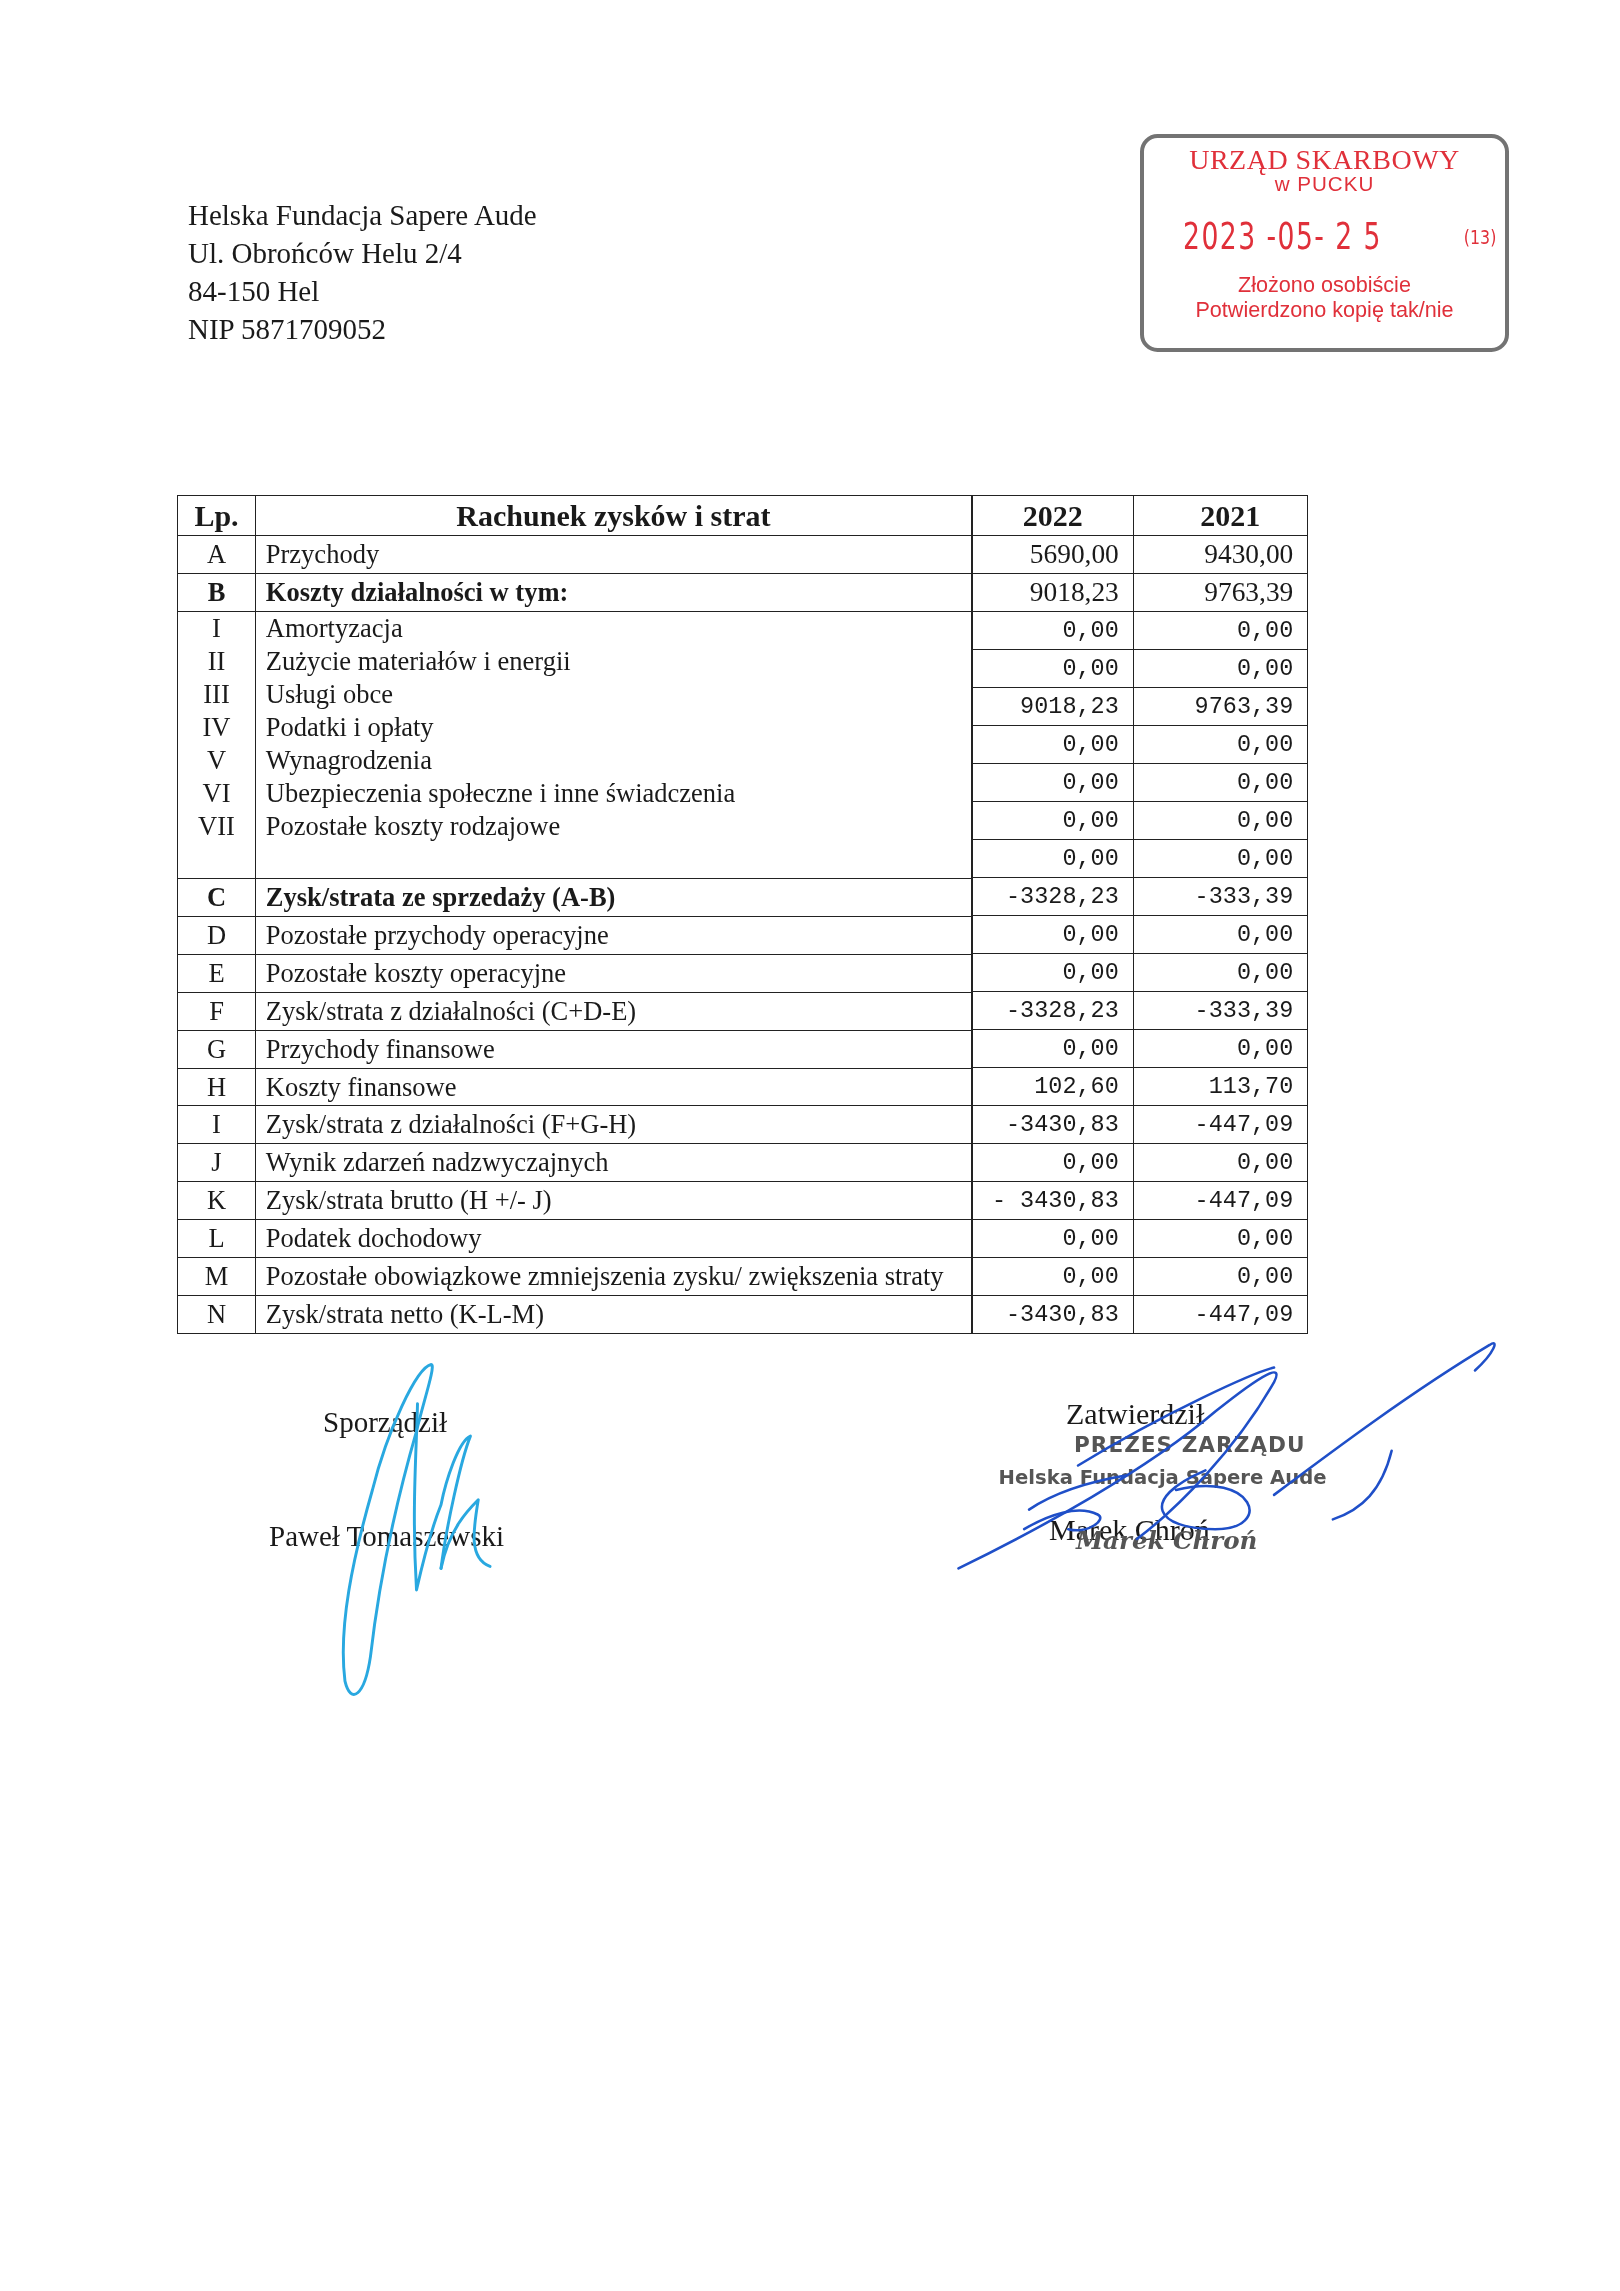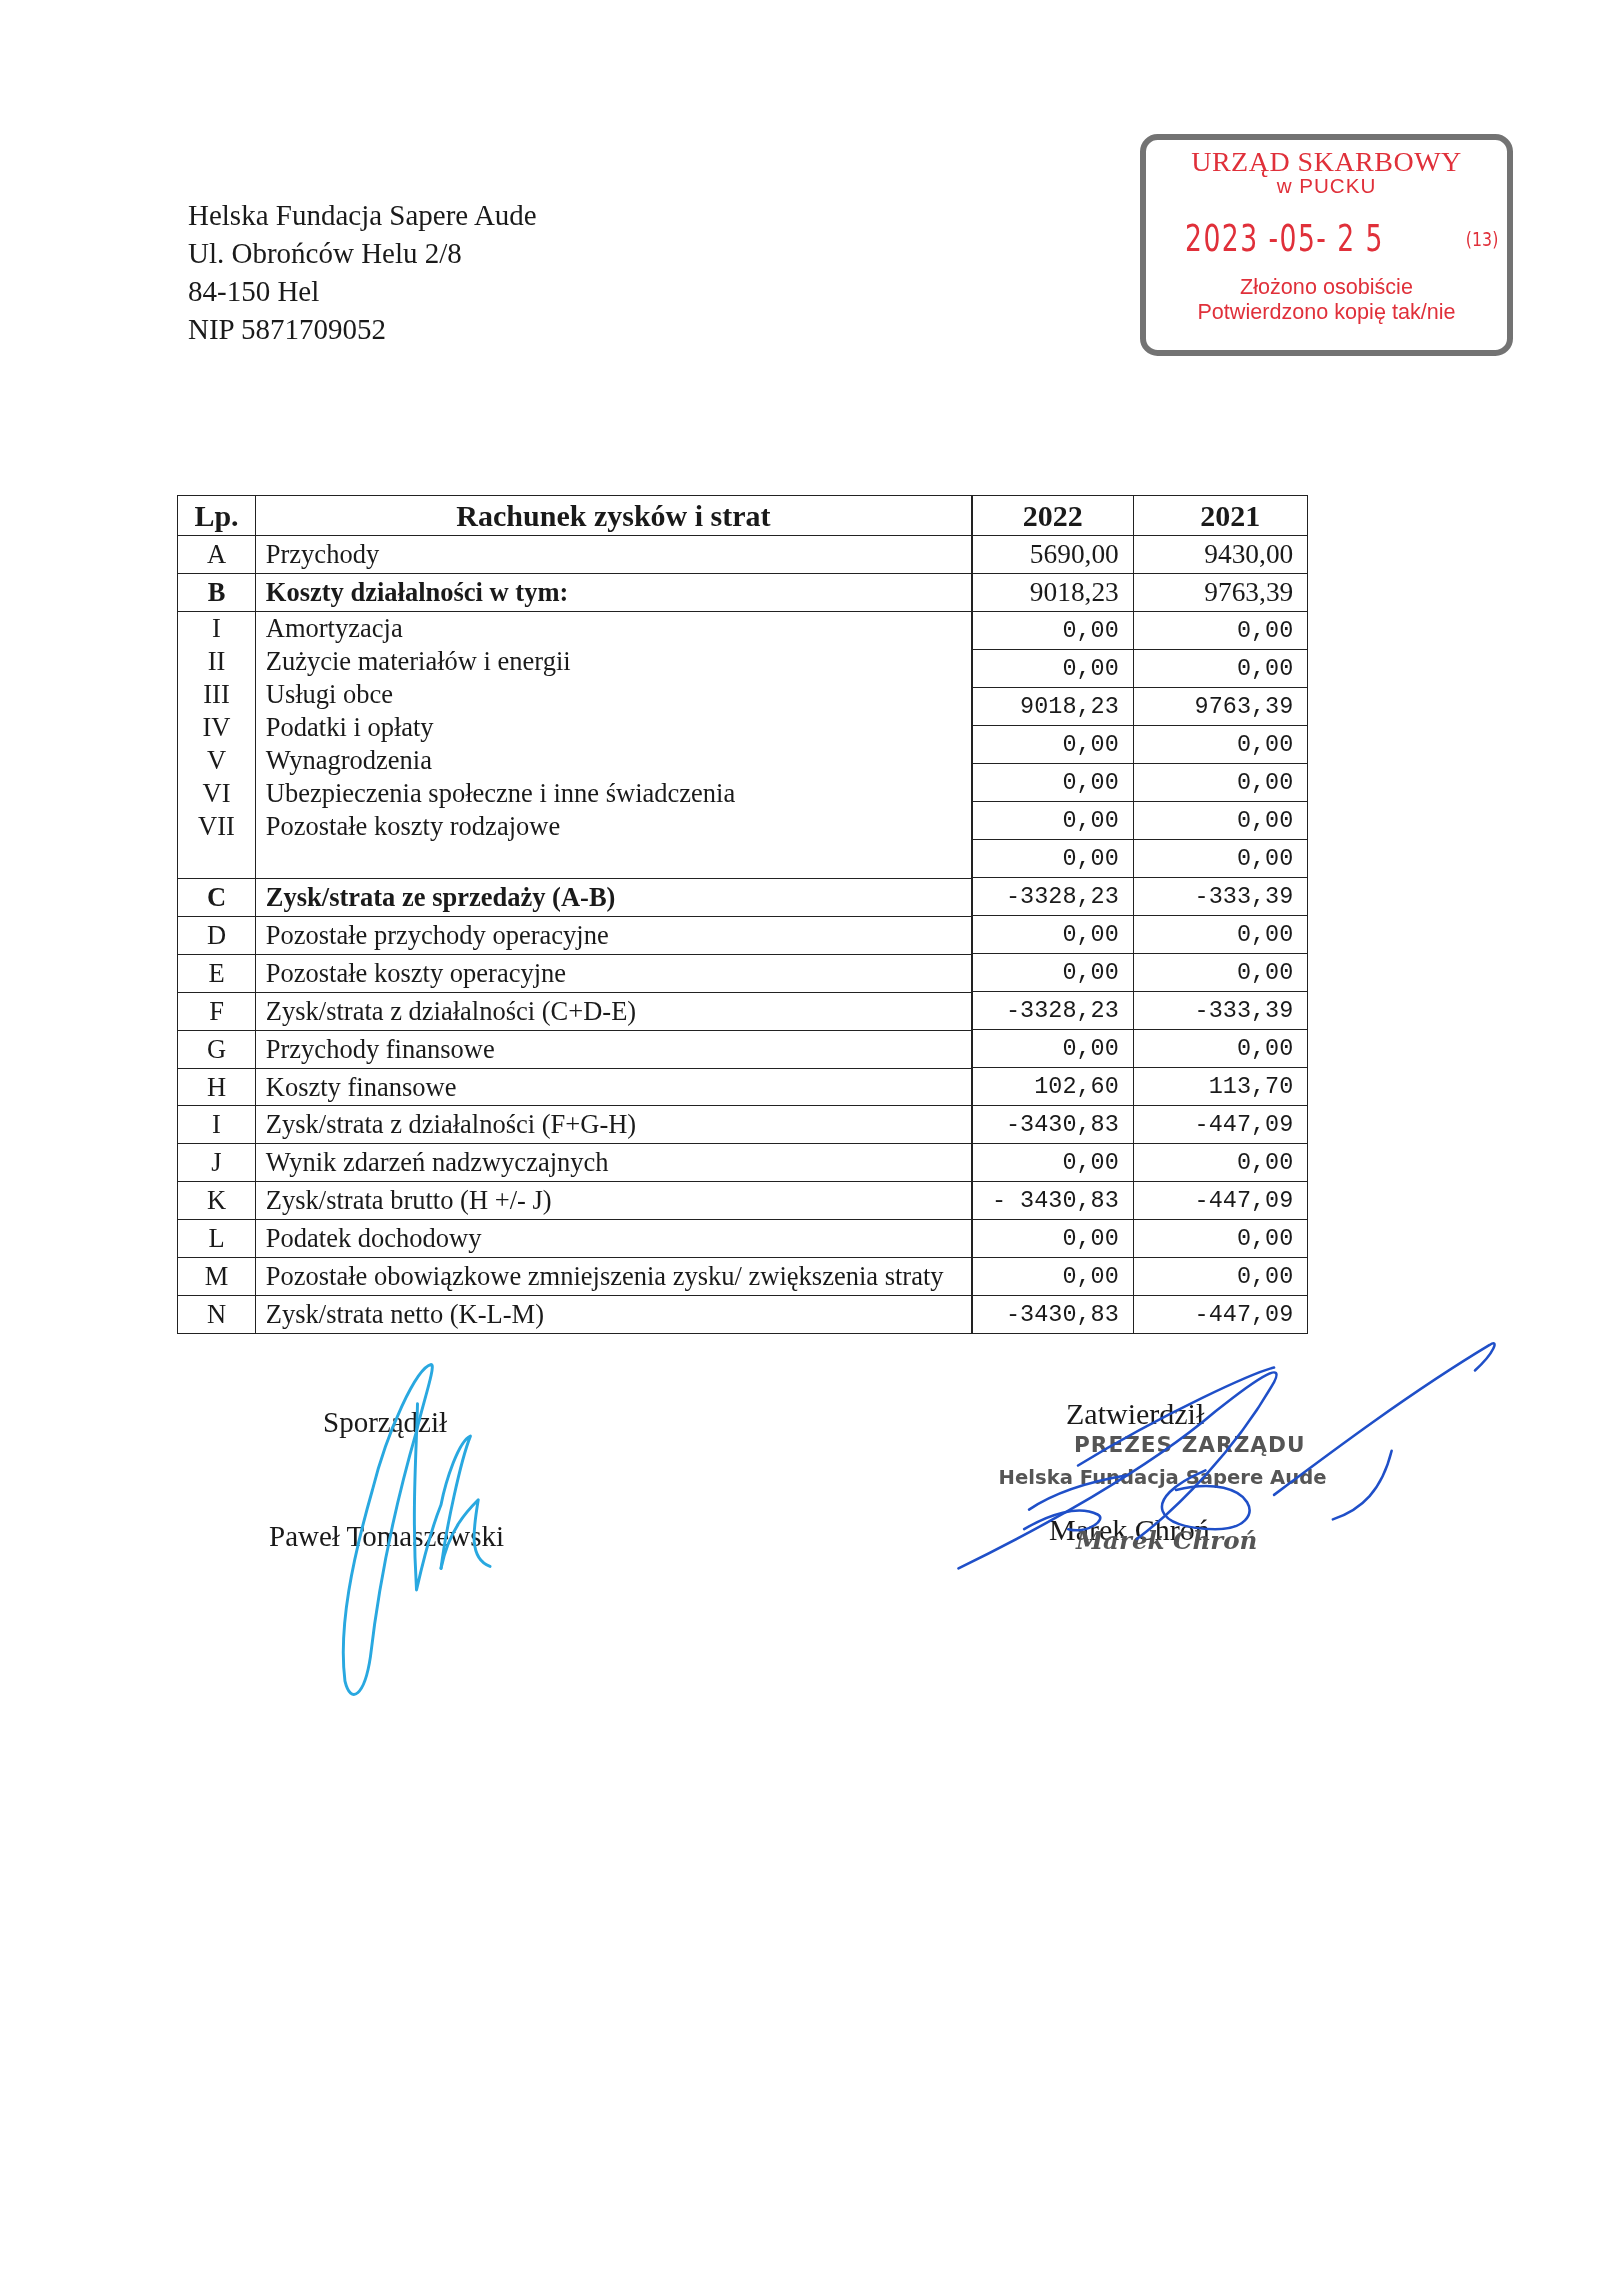--- a/index.html
+++ b/index.html
@@ -3,21 +3,21 @@
   <meta charset="utf-8">
   <style>
     html, body { margin: 0; padding: 0; background: #ffffff; }
     body { width: 1620px; height: 2292px; position: relative; overflow: hidden;
            font-family: "Liberation Serif", serif; color: #1a1a1a; }
 
     .sender { position: absolute; left: 188px; top: 196px; font-size: 29px; line-height: 38px; }
     .sender div { white-space: nowrap; }
 
     .stamp { position: absolute; left: 1140px; top: 134px; width: 361px; height: 210px;
-             border: 6px solid #737373; border-radius: 17.6px; color: #e0303a; text-align: center; }
+             border: 4px solid #737373; border-radius: 17.6px; color: #e0303a; text-align: center; }
     .stamp .office { font-family: "Liberation Serif", serif; font-size: 28px; line-height: 28px; margin-top: 7.8px; letter-spacing: 0.5px; }
     .stamp .city { font-family: "Liberation Sans", sans-serif; font-size: 20.6px; line-height: 19.6px; letter-spacing: 1px; }
     .stamp .date-row { position: relative; margin-top: 21.6px; height: 43px; }
     .stamp .date { font-family: "DejaVu Sans", sans-serif; font-size: 37px; transform: scaleX(0.72);
                    display: inline-block; letter-spacing: 2px; position: absolute; left: 39px; top: 0; transform-origin: left top; white-space: nowrap; }
     .stamp .num { position: absolute; right: 5.9px; top: 11.8px; font-family: "DejaVu Sans", sans-serif; font-size: 18.6px; transform: scaleX(0.85); }
     .stamp .l1 { font-family: "Liberation Sans", sans-serif; font-size: 21.6px; line-height: 25.5px; margin-top: 13.7px; }
     .stamp .l2 { font-family: "Liberation Sans", sans-serif; font-size: 21.6px; line-height: 25.5px; }
 
     
@@ -53,21 +53,21 @@
     .sig-right .stamp-name { position: absolute; left: 96px; top: 129px; font-family: "DejaVu Serif", serif; font-style: italic; font-weight: bold;
                              font-size: 24.5px; color: #555; white-space: nowrap; }
 
     svg.ink { position: absolute; left: 0; top: 0; pointer-events: none; }
   </style>
 </head>
 <body>
 
 <div class="sender">
   <div>Helska Fundacja Sapere Aude</div>
-  <div>Ul. Obrońców Helu 2/8</div>
+  <div>Ul. Obrońców Helu 2/4</div>
   <div>84-150 Hel</div>
   <div>NIP 5871709052</div>
 </div>
 
 <div class="stamp">
   <div class="office">URZĄD SKARBOWY</div>
   <div class="city">w PUCKU</div>
   <div class="date-row">
     <span class="date">2023 -05- 2 5</span>
     <span class="num">(13)</span>

